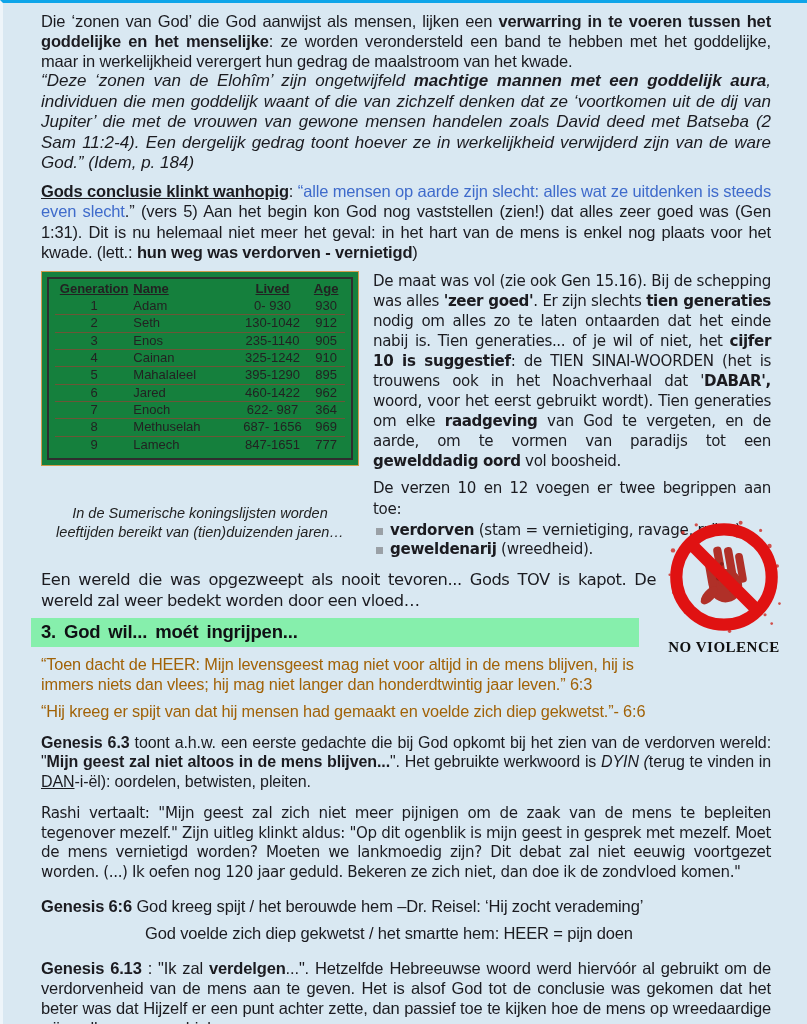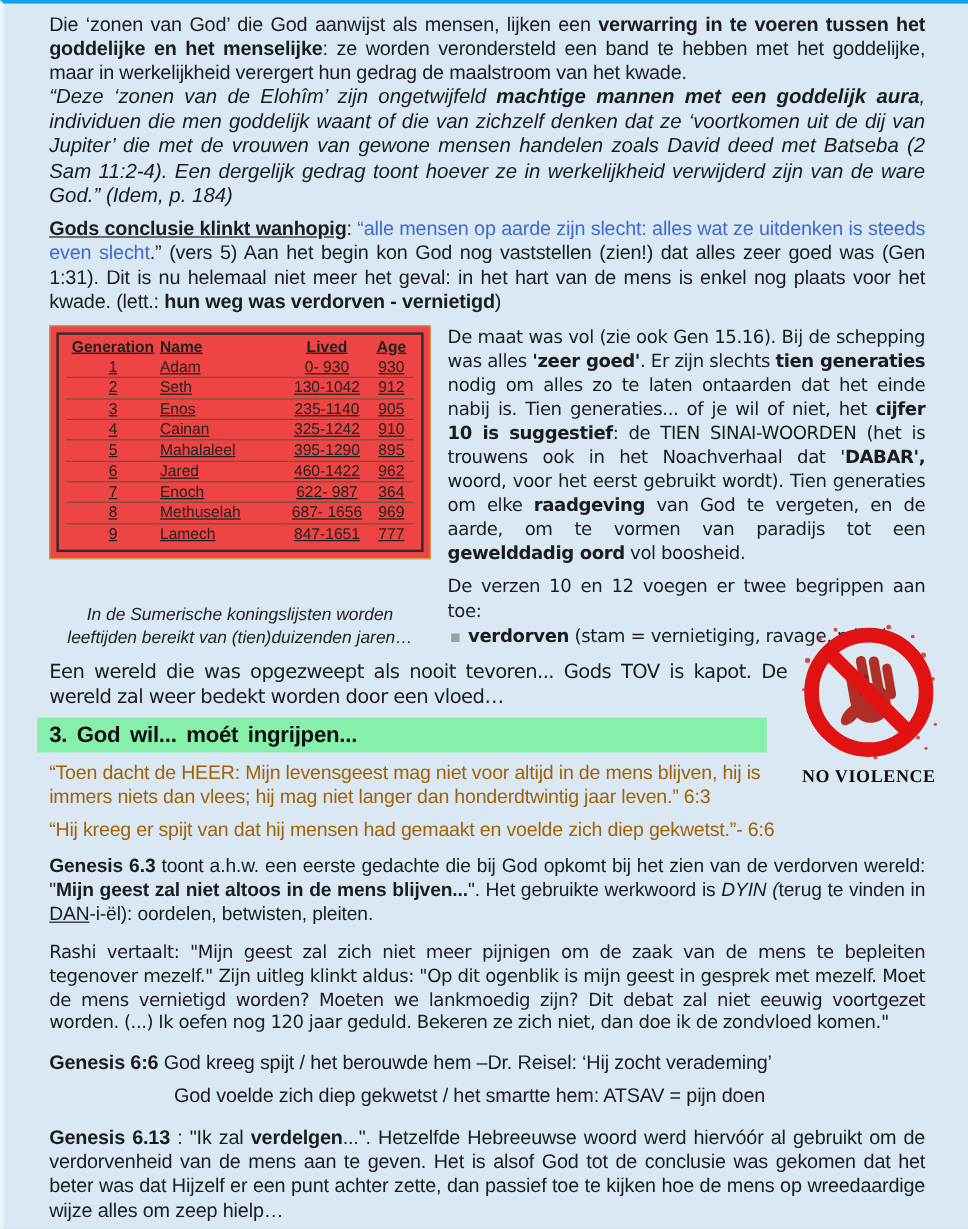--- a/index.html
+++ b/index.html
@@ -8,21 +8,21 @@
         padding:8px 36px 0 38px;
         font-family:"Liberation Sans",sans-serif;color:#1b1b20;}
   .p{margin:0;text-align:justify;}
   .cond{font-size:16.5px;line-height:1.22;letter-spacing:-0.15px;}
   .ital{font-style:italic;font-size:17px;line-height:1.2;}
   .mt8{margin-top:8px;}
   .blue{color:#3f6bcb;}
   .ulined{text-decoration:underline;}
   .twocol{margin-top:9px;}
   .float-left{float:left;width:318px;margin-right:14px;}
-  .gen-box{background:#ef4444;border:1px solid #d29a4a;padding:5px;box-sizing:border-box;text-decoration:underline;}
+  .gen-box{background:#15803d;border:1px solid #d29a4a;padding:5px;box-sizing:border-box;}
   .gen-inner{border:2px solid #2e2e2e;padding:2px 6px 5px;}
   table.gen{width:100%;border-collapse:collapse;font-size:13px;color:#222;}
   table.gen th{font-weight:600;text-decoration:underline;padding:1px 0 2px;line-height:1.1;}
   table.gen td{padding:1px 0;line-height:1.1;border-bottom:1px solid #6b5637;}
   table.gen tr:last-child td{border-bottom:none;}
   .c-gen{width:27%;text-align:center;}
   .c-name{width:36%;text-align:left;}
   .c-lived{width:24%;text-align:center;}
   .c-age{width:13%;text-align:center;}
   .caption{margin-top:38px;text-align:center;font-style:italic;font-size:14.5px;line-height:1.3;color:#222;padding:0 10px;}
@@ -132,36 +132,40 @@
 
     <p class="p wide"><span>De maat was vol (zie ook Gen 15.16). Bij de schepping was alles </span><b>'zeer goed'</b><span>. Er zijn slechts </span><b>tien generaties</b><span> nodig om alles zo te laten ontaarden dat het einde nabij is. Tien generaties... of je wil of niet, het </span><b>cijfer 10 is suggestief</b><span>: de TIEN SINAI-WOORDEN (het is trouwens ook in het Noachverhaal dat '</span><b>DABAR',</b><span> woord, voor het eerst gebruikt wordt). Tien generaties om elke </span><b>raadgeving</b><span> van God te vergeten, en de aarde, om te vormen van paradijs tot een </span><b>gewelddadig oord</b><span> vol boosheid.</span></p>
 
     <p class="p wide mt6">De verzen 10 en 12 voegen er twee begrippen aan toe:</p>
 
     <div class="bullets">
       <div class="bullet-row">
           <span class="sq"></span>
           <span><b>verdorven</b><span> (stam = vernietiging, ravage, ruïne)</span></span>
         </div>
+      <div class="bullet-row">
+          <span class="sq"></span>
+          <span><b>geweldenarij</b><span> (wreedheid).</span></span>
+        </div>
     </div>
   </div>
 
   <p class="p clear wereld">Een wereld die was opgezweept als nooit tevoren... Gods TOV is kapot. De wereld zal weer bedekt worden door een vloed…</p>
 
   <div class="secbar"><span>3. God wil... moét ingrijpen...</span></div>
 
   <p class="p quote">“Toen dacht de HEER: Mijn levensgeest mag niet voor altijd in de mens blijven, hij is immers  niets dan vlees; hij mag niet langer dan honderdtwintig jaar leven.” 6:3</p>
   <p class="p quote">“Hij kreeg er spijt van dat hij mensen had gemaakt en voelde zich diep gekwetst.”-  6:6</p>
 
   <p class="p cond gpar"><b>Genesis 6.3</b><span> toont a.h.w. een eerste gedachte die bij God opkomt bij het zien van de verdorven wereld: "</span><b>Mijn geest zal niet altoos in de mens blijven...</b><span>". Het gebruikte werkwoord is </span><i>DYIN (</i><span>terug te vinden in </span><span class="ulined">DAN</span><span>-i-ël): oordelen, betwisten, pleiten.</span></p>
 
   <p class="p wide2">Rashi vertaalt: "Mijn geest zal zich niet meer pijnigen om de zaak van de mens te bepleiten tegenover mezelf." Zijn uitleg klinkt aldus: "Op dit ogenblik is mijn geest in gesprek met mezelf. Moet de mens vernietigd worden? Moeten we lankmoedig zijn? Dit debat zal niet eeuwig voortgezet worden. (...) Ik oefen nog 120 jaar geduld. Bekeren ze zich niet, dan doe ik de zondvloed komen."</p>
 
   <p class="p cond g66"><b>Genesis 6:6</b><span> God kreeg spijt / het berouwde hem –Dr. Reisel: ‘Hij zocht verademing’</span></p>
-  <p class="p cond indent">God voelde zich diep gekwetst  / het smartte  hem: ATSAV = pijn doen</p>
+  <p class="p cond indent">God voelde zich diep gekwetst  / het smartte  hem: HEER = pijn doen</p>
 
   <p class="p cond g613"><b>Genesis 6.13</b><span> : "Ik zal </span><b>verdelgen</b><span>...". Hetzelfde Hebreeuwse woord werd hiervóór al gebruikt om de verdorvenheid van de mens aan te geven. Het is alsof God tot de conclusie was gekomen dat het beter was dat Hijzelf er een punt achter zette, dan passief toe te kijken hoe de mens op wreedaardige wijze alles om zeep hielp…</span></p>
 
   <div class="noviolence">
     <svg width="122" height="116" viewBox="0 0 110 104">
       <g fill="#cf1d14" opacity="0.75">
         <circle cx="9" cy="28" r="2"></circle>
           <circle cx="14" cy="46" r="1.5"></circle>
           <circle cx="10" cy="66" r="1.8"></circle>
         <circle cx="20" cy="84" r="1.3"></circle>

